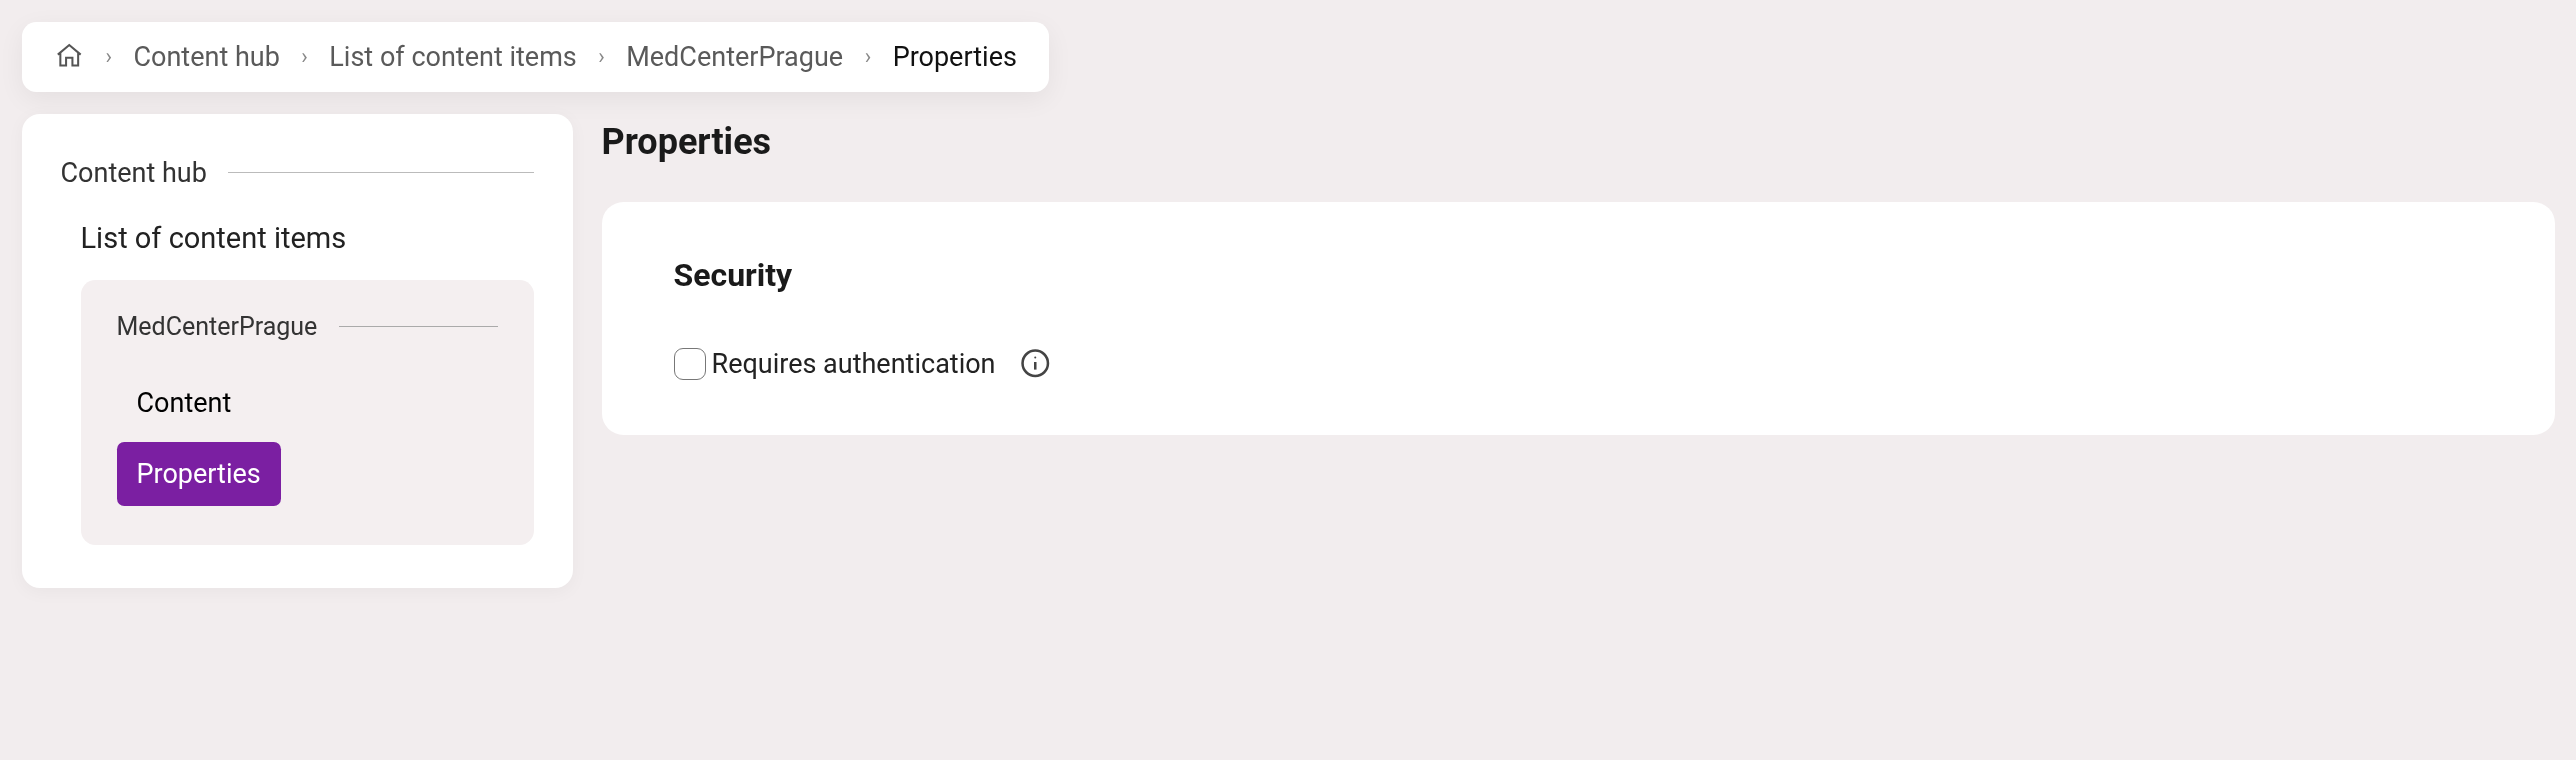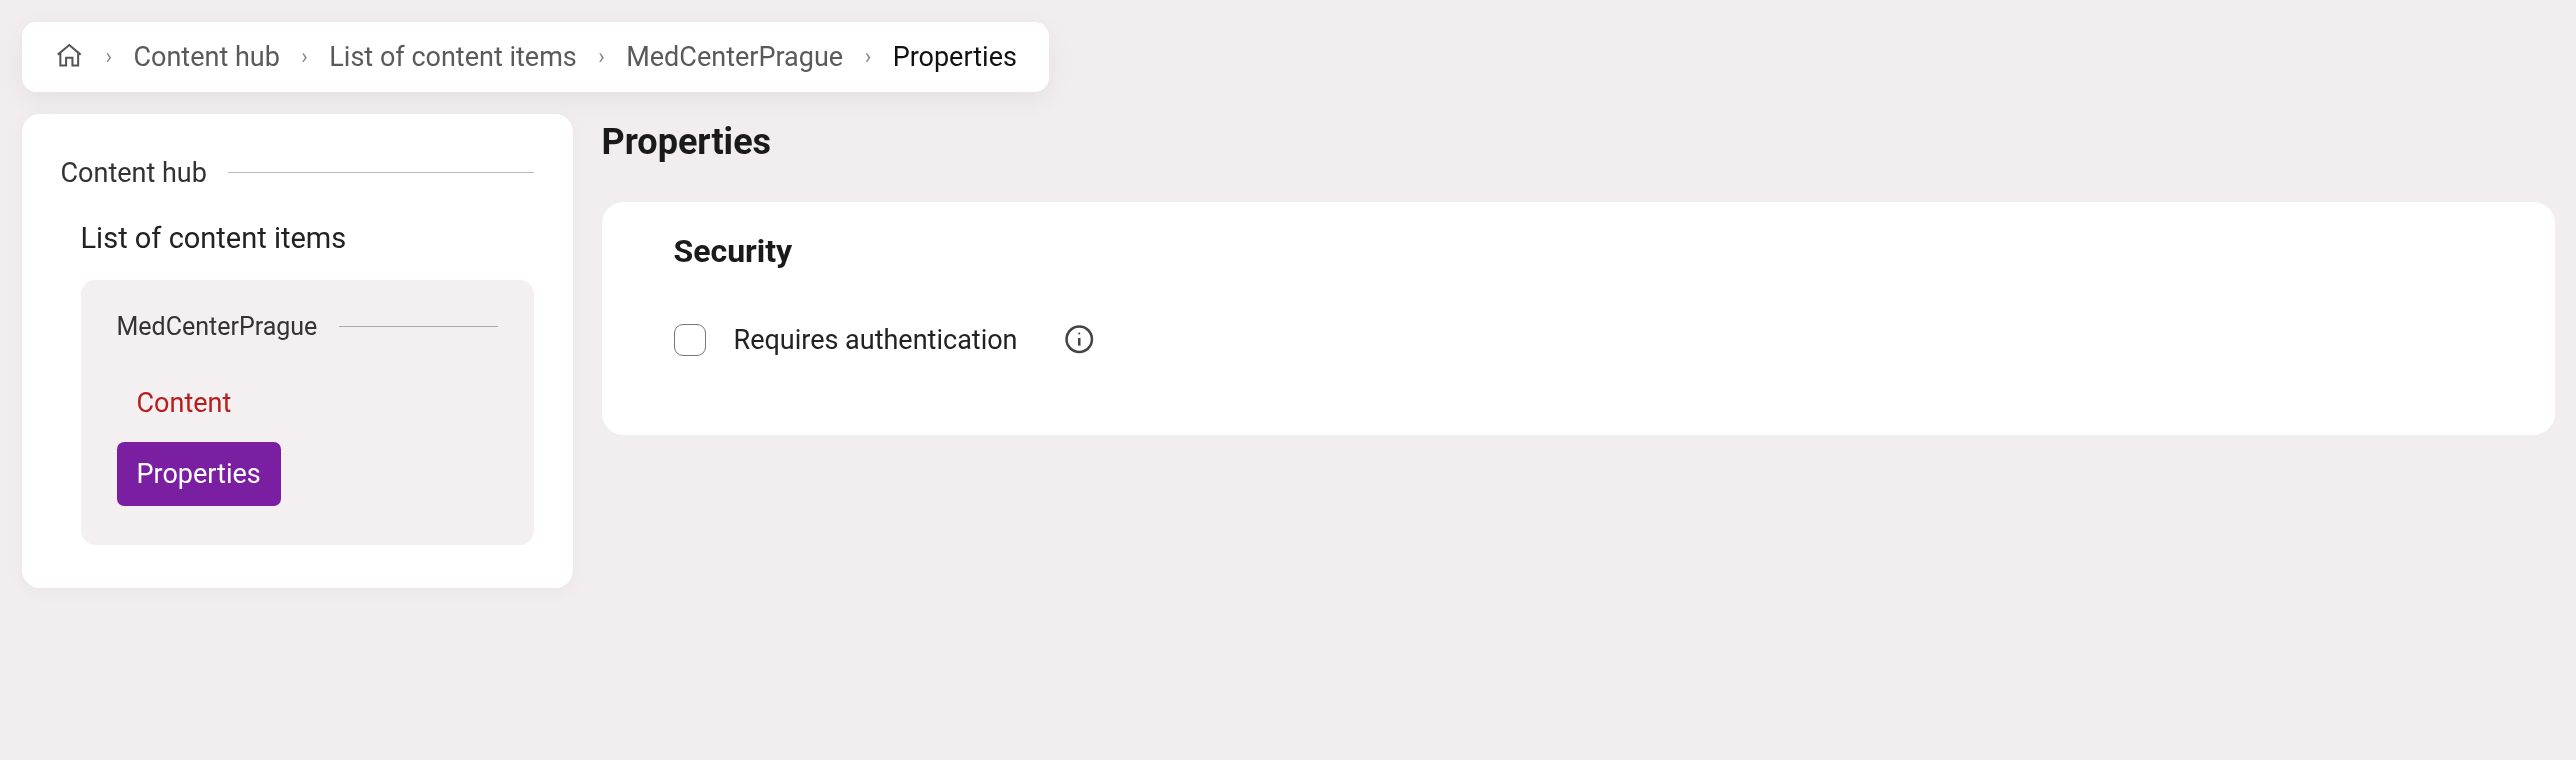--- a/index.html
+++ b/index.html
@@ -100,21 +100,21 @@
     color: #333;
     white-space: nowrap;
   }
   .sidebar-nested-line {
     flex: 1;
     height: 0.9px;
     background: #aaa;
   }
   .sidebar-nested-item {
     font-size: 27px;
-    color: #b91c1c;
+    color: #000000;
     padding: 16px 20px;
     border-radius: 7.2px;
     cursor: pointer;
     margin-bottom: 7.2px;
     display: inline-block;
     min-width: 126px;
   }
   .sidebar-nested-item.active {
     background: #7b1fa2;
     color: #fff;
@@ -141,32 +141,32 @@
     letter-spacing: 0.9px;
     border: none;
     cursor: pointer;
     box-shadow: 0 7.2px 21.5px rgba(180,40,160,0.25);
     margin-bottom: 54px;
   }
 
   .card {
     background: #fff;
     border-radius: 21.5px;
-    padding: 30px 72px;
+    padding: 54px 72px;
     width: calc(100% - 0px);
     min-height: 233px;
   }
   .card-title {
     font-size: 32px;
     font-weight: 700;
     margin-bottom: 54px;
   }
   .checkbox-row {
     display: flex;
-    gap: 28px;
+    gap: 6px;
   }
   .checkbox {
     width: 32px;
     height: 32px;
     border: 1.8px solid #777;
     border-radius: 9px;
     background: #fff;
     cursor: pointer;
   }
   .checkbox-label {

